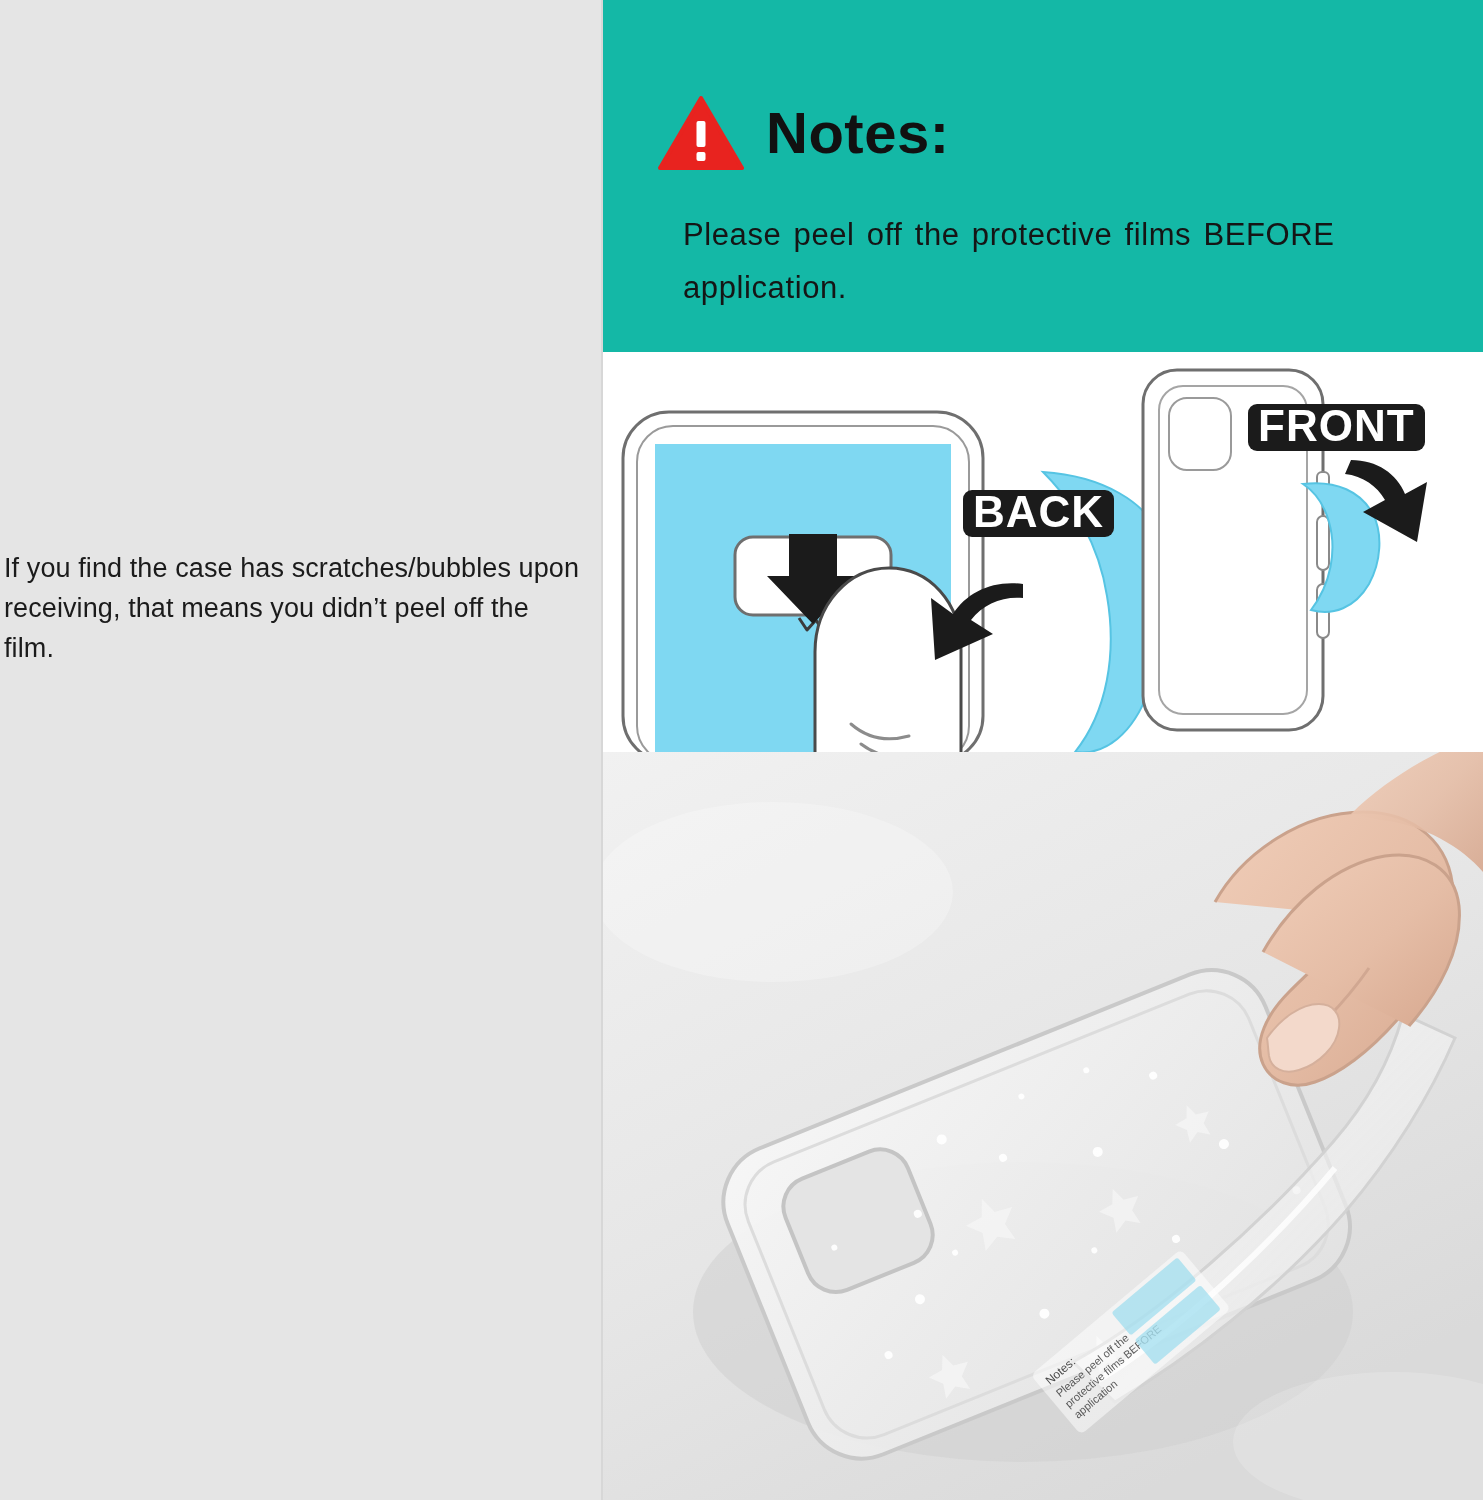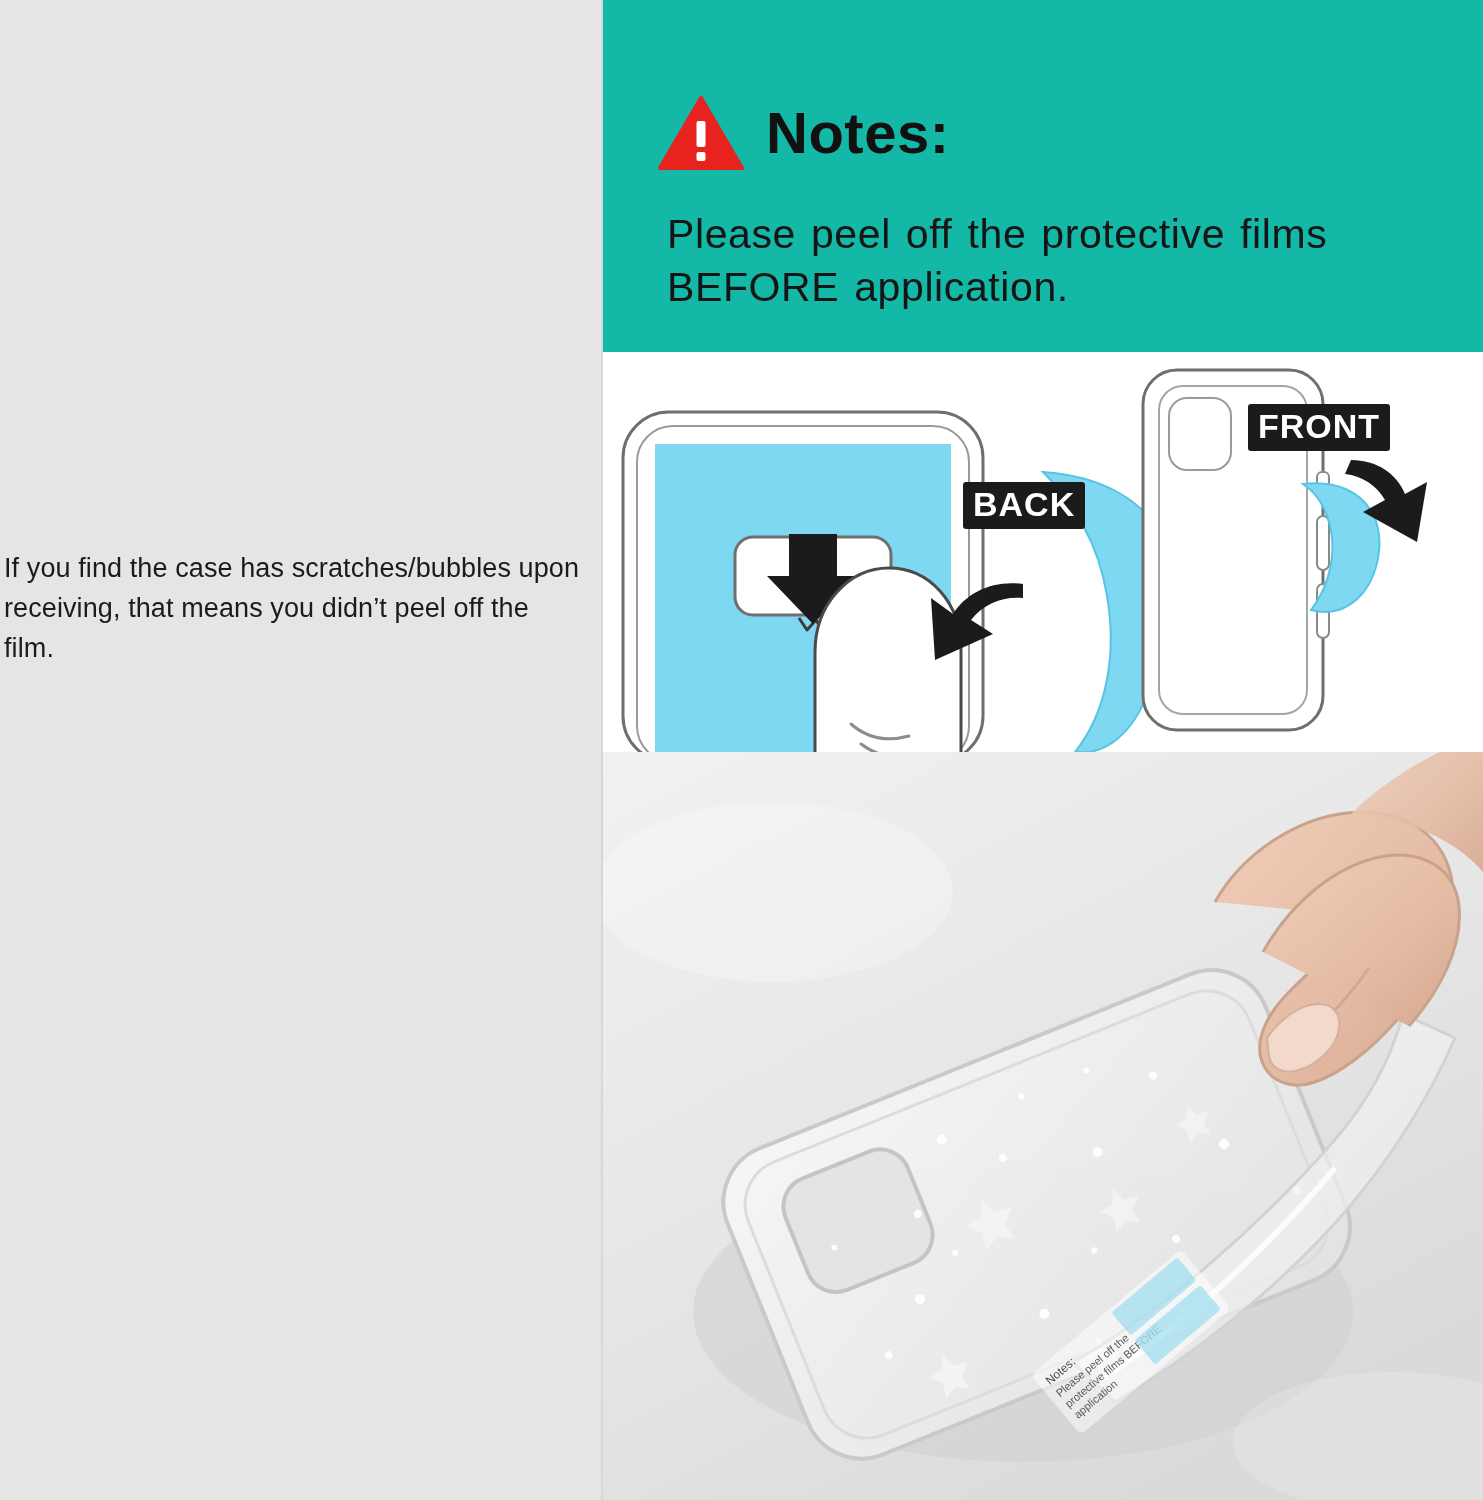--- a/index.html
+++ b/index.html
@@ -68,23 +68,23 @@
   .warn-tri svg { display: block; }
   .notes-title {
     font-size: 58px;
     font-weight: bold;
     color: #111111;
     letter-spacing: 0.5px;
     line-height: 60px;
   }
   .notes-body {
     position: absolute;
-    left: 64px; top: 208px;
+    left: 80px; top: 208px;
     width: 790px;
-    font-size: 41px;
+    font-size: 31px;
     line-height: 53px;
     color: #151515;
     letter-spacing: 0.6px;
     word-spacing: 3px;
   }
 
   
   .diagram {
     position: absolute;
     left: 0; top: 352px;
@@ -92,28 +92,28 @@
     height: 400px;
     overflow: hidden;
     background: #ffffff;
   }
   .diagram svg { display: block; }
 
   .tag {
     position: absolute;
     background: #1b1b1b;
     color: #ffffff;
-    font-size: 34px;
+    font-size: 44px;
     font-weight: bold;
     letter-spacing: 1px;
     padding: 2px 10px 5px 10px;
-    border-radius: 3px;
+    border-radius: 9px;
     line-height: 40px;
   }
-  .tag-back  { left: 360px; top: 130px; }
+  .tag-back  { left: 360px; top: 138px; }
   .tag-front { left: 645px; top: 52px; }
 
   
   .photo {
     position: absolute;
     left: 0; top: 752px;
     width: 880px;
     height: 748px;
     overflow: hidden;
     background: linear-gradient(160deg, #efefef 0%, #e9e9e9 38%, #e3e3e3 70%, #dedede 100%);

